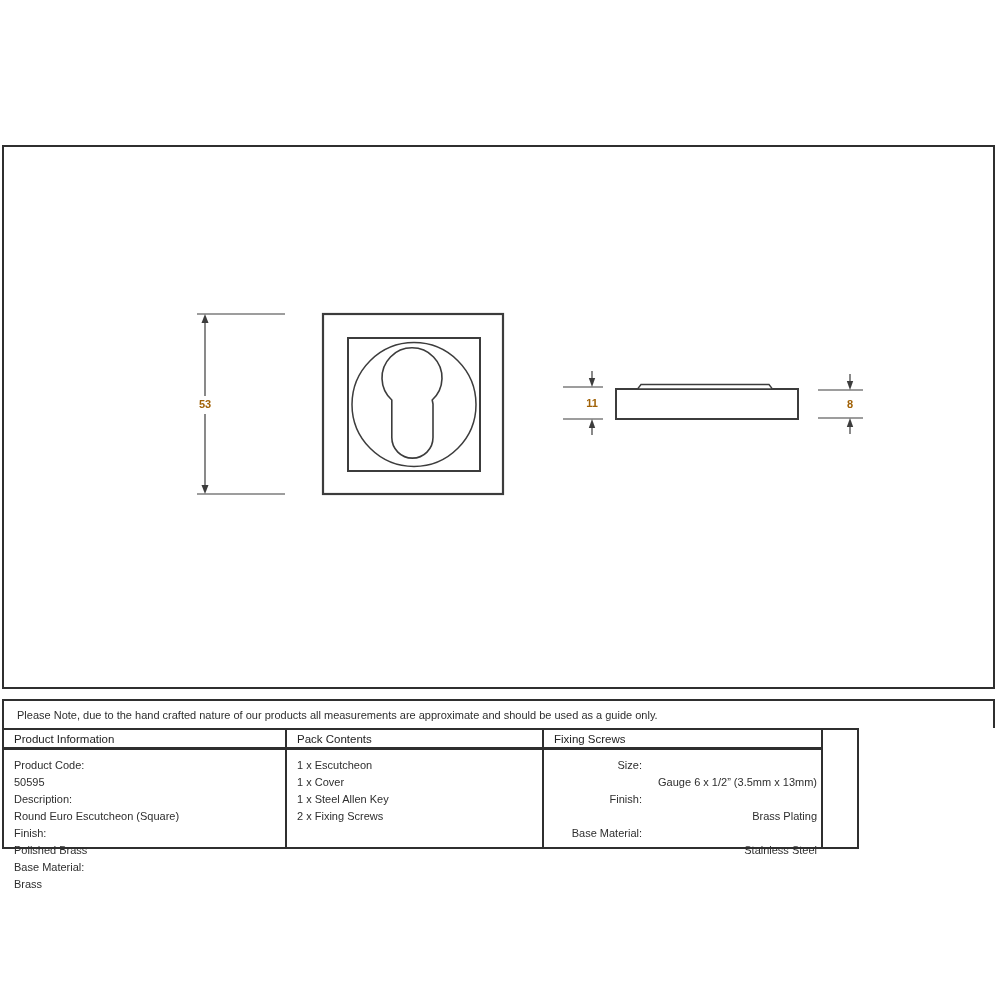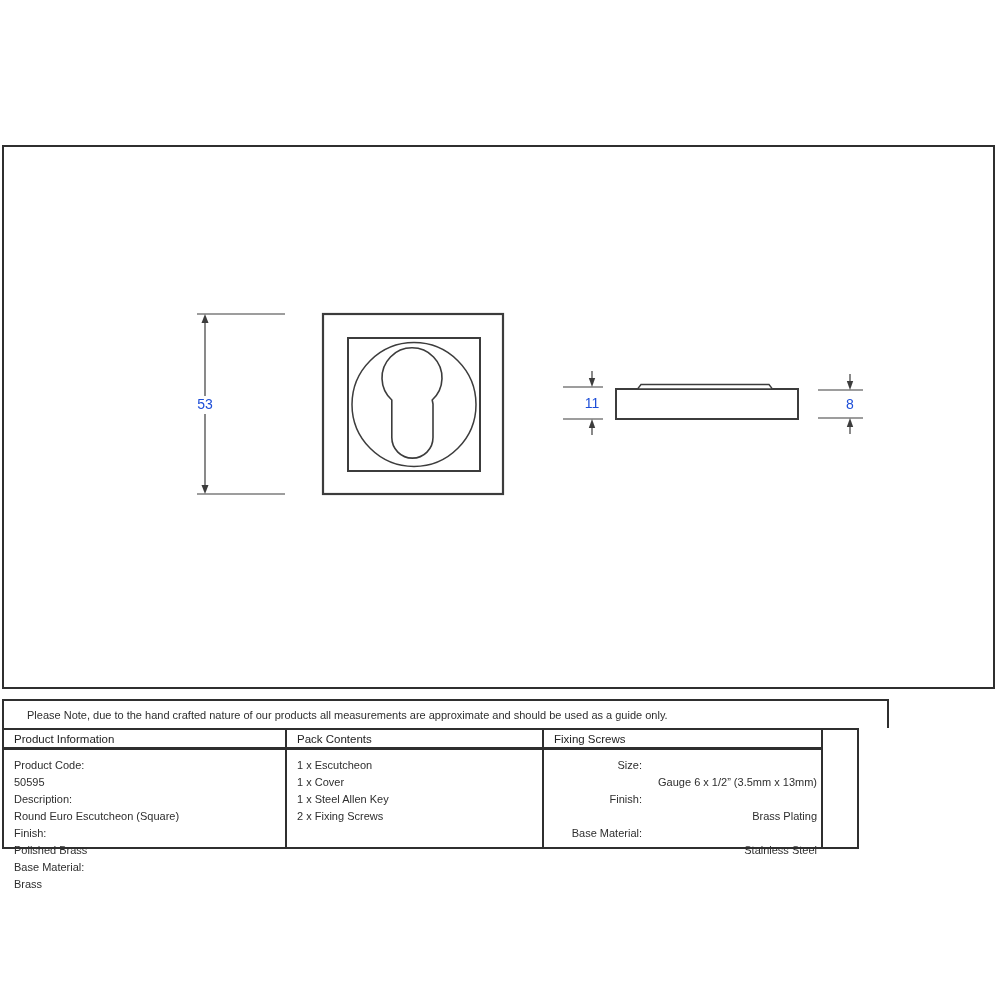--- a/index.html
+++ b/index.html
@@ -5,30 +5,30 @@
   * { margin:0; padding:0; box-sizing:border-box; }
   html,body { width:1000px; height:1000px; background:#ffffff;
     font-family:"Liberation Sans","DejaVu Sans",sans-serif; color:#303030; }
   #page { position:relative; width:1000px; height:1000px; background:#fff; overflow:hidden; }
 
   
   .frame { position:absolute; left:2px; top:145px; width:993px; height:544px;
     border:2px solid #2f2f2f; background:#fff; }
   .drawing-svg { position:absolute; left:0; top:0; width:1000px; height:1000px; pointer-events:none; }
 
-  .dim-label { position:absolute; width:26px; text-align:center; font-size:14px;
-    color:#1d4ed8; background:#fff; line-height:15px; }
+  .dim-label { position:absolute; width:26px; text-align:center; font-size:11px;
+    color:#a16207; background:#fff; line-height:15px;font-weight:bold; }
   #dim53 { left:192px; top:397px; }
   #dim11 { left:579px; top:396px; }
   #dim8  { left:837px; top:397px; }
 
   
-  .note { position:absolute; left:2px; top:699px; width:887px; height:29px;
+  .note { position:absolute; left:2px; top:699px; width:993px; height:29px;
     border:2px solid #2f2f2f; border-bottom:none; font-size:11px; color:#2e2e2e;
-    display:flex; align-items:center; padding-left:23px; background:#fff; }
+    display:flex; align-items:center; padding-left:13px; background:#fff; }
 
   
   .spec-table { position:absolute; left:2px; top:728px; width:857px; height:121px;
     border:2px solid #2f2f2f; display:flex; background:#fff; }
   .col { height:100%; }
   .col-divider { border-right:2px solid #2f2f2f; }
   .col1 { width:283px; } .col2 { width:257px; } .col3 { width:279px;text-align:right; }
   .col4 { flex:1; display:flex; align-items:center; justify-content:center; }
   .col-header { height:20px; border-bottom:3px solid #2f2f2f; font-size:11.5px;
     color:#232323; display:flex; align-items:center; padding-left:10px; }

